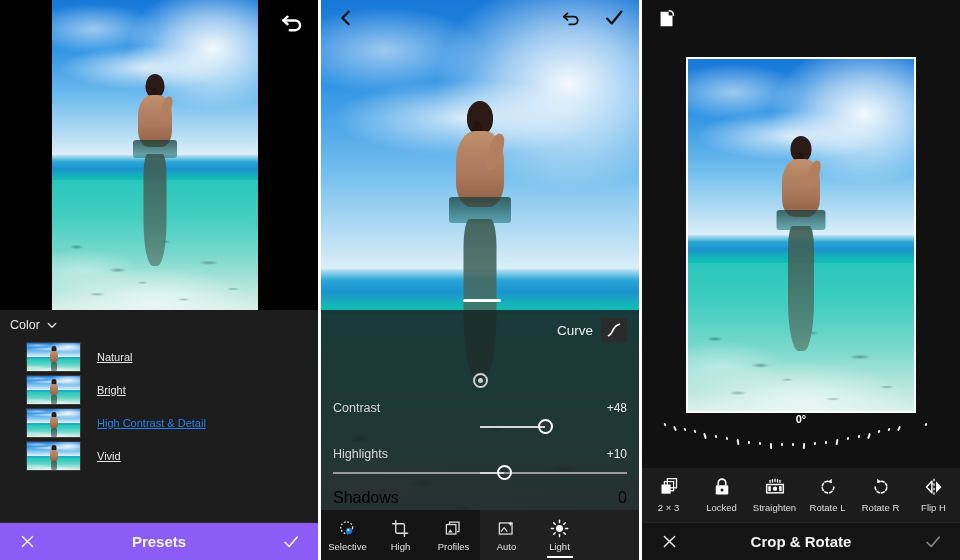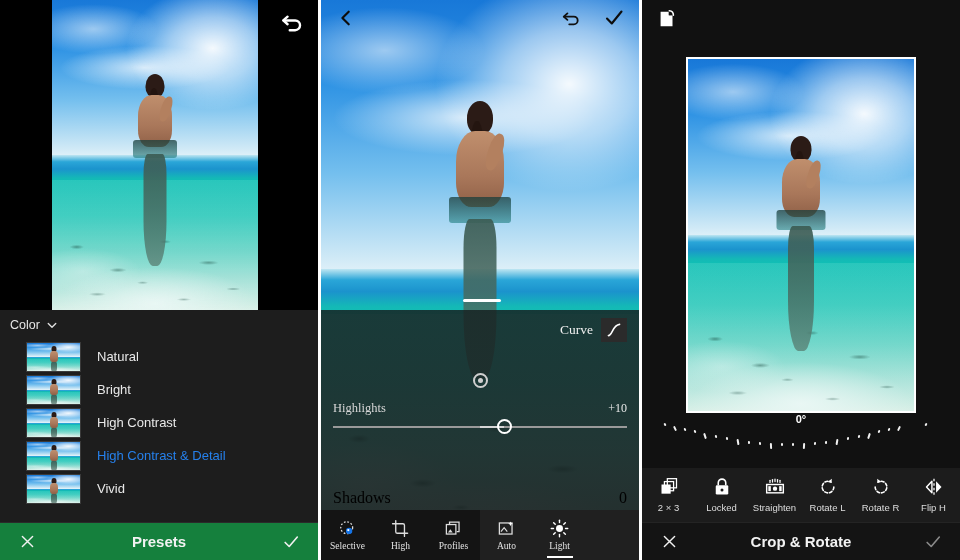--- a/index.html
+++ b/index.html
@@ -7,21 +7,21 @@
     width: 960px; height: 560px;
     background: #000;
     font-family: "Liberation Sans", sans-serif;
     overflow: hidden;
   }
   .stage { position: relative; width: 960px; height: 560px; display: flex; background:#ffffff; }
 
   .panel { position: relative; height: 560px; overflow: hidden; background: #000; }
   #panel-presets { width: 318px; }
   .gap { width: 3px; height: 560px; background: #ffffff; }
-  #panel-light { width: 318px; font-family: Liberation Serif, serif; }
+  #panel-light { width: 318px; }
   #panel-crop { width: 318px; }
 
   
   .photo { position: relative; overflow: hidden; background:#0b2d44; }
   .photo .sky {
     position: absolute; left:0; right:0; top:0; height: 52%;
     background:
       radial-gradient(ellipse 60% 55% at 78% 30%, rgba(255,255,255,0.95) 0%, rgba(255,255,255,0.55) 35%, rgba(255,255,255,0.0) 70%),
       radial-gradient(ellipse 45% 22% at 20% 18%, rgba(255,255,255,0.55) 0%, rgba(255,255,255,0) 70%),
       radial-gradient(ellipse 55% 18% at 45% 42%, rgba(255,255,255,0.75) 0%, rgba(255,255,255,0) 75%),
@@ -84,25 +84,25 @@
   #panel-presets .p1-undo { position:absolute; right:12px; top:8px; width:26px; height:26px; cursor:pointer; }
   .p1-body { position:absolute; left:0; top:310px; right:0; bottom:38px; background:#1d1d1d; }
   .section-head { display:flex; align-items:center; gap:6px; padding:8px 10px 6px 10px; }
   .section-head .lbl { color:#e6e6e6; font-size:12.5px; }
   .preset-list { padding: 2px 0 0 0; }
   .preset-row { display:flex; align-items:center; height:33px; padding-left:26px; cursor:pointer; }
   .preset-thumb {
     width:55px; height:30px; flex:none; position:relative; overflow:hidden;
     border:1px solid #3a3a3a; background:#0b2d44;
   }
-  .preset-name { margin-left:16px; font-size:13px; color:#e8e8e8; }
+  .preset-name { margin-left:16px; font-size:11px; color:#e8e8e8;text-decoration:underline; }
   .preset-row.active .preset-name { color:#2680eb; }
   .bottom-bar {
     position:absolute; left:0; right:0; bottom:0; height:38px;
-    background:#15803d; display:flex; align-items:center; justify-content:space-between;
+    background:#8b5cf6; display:flex; align-items:center; justify-content:space-between;
     padding:0 16px; border-top:1px solid #2a2a2a;
   }
   .bottom-bar .title { color:#f2f2f2; font-size:15px; font-weight:bold; }
   .icon-btn { width:22px; height:22px; display:flex; align-items:center; justify-content:center; cursor:pointer; }
 
   
   #panel-light .p2-photo { position:absolute; left:0; top:0; right:0; height:560px; }
   .p2-topbar { position:absolute; left:0; right:0; top:0; height:36px; display:flex; align-items:center; justify-content:space-between; padding:0 14px; z-index:5;}
   .p2-topright { display:flex; align-items:center; gap:20px; }
   .p2-handle { position:absolute; left:142px; top:299px; width:38px; height:3px; background:#fff; border-radius:2px; z-index:6; cursor:pointer;}
@@ -209,33 +209,20 @@
             <div class="water"></div>
             <div class="fig" style="top:14%;height:86%;width:14px;">
               <div class="head" style="top:0;width:5px;height:6px;"></div>
               <div class="torso" style="top:5px;width:8px;height:11px;"></div>
               <div class="legs" style="top:16px;width:6px;height:10px;"></div>
             </div>
           </div>
           <span class="preset-name">Bright</span>
         </div>
 
-        <div class="preset-row">
-          <div class="preset-thumb photo">
-            <div class="sky"></div>
-            <div class="sea"></div>
-            <div class="water"></div>
-            <div class="fig" style="top:14%;height:86%;width:14px;">
-              <div class="head" style="top:0;width:5px;height:6px;"></div>
-              <div class="torso" style="top:5px;width:8px;height:11px;"></div>
-              <div class="legs" style="top:16px;width:6px;height:10px;"></div>
-            </div>
-          </div>
-          <span class="preset-name">High Contrast</span>
-        </div>
 
         <div class="preset-row active">
           <div class="preset-thumb photo">
             <div class="sky"></div>
             <div class="sea"></div>
             <div class="water"></div>
             <div class="fig" style="top:14%;height:86%;width:14px;">
               <div class="head" style="top:0;width:5px;height:6px;"></div>
               <div class="torso" style="top:5px;width:8px;height:11px;"></div>
               <div class="legs" style="top:16px;width:6px;height:10px;"></div>
@@ -328,20 +315,30 @@
           </svg>
         </div>
       </div>
 
       <div class="sl">
         <div class="track">
           <div class="thumb dotted" style="left:calc(50% - 7px);"></div>
         </div>
       </div>
 
+      <div class="sl">
+        <div class="rowtop">
+          <span class="nm">Contrast</span>
+          <span class="vl">+48</span>
+        </div>
+        <div class="track">
+          <div class="fill" style="left:50%;width:22%;"></div>
+          <div class="thumb" style="left:calc(72% - 7px);"></div>
+        </div>
+      </div>
 
       <div class="sl">
         <div class="rowtop">
           <span class="nm">Highlights</span>
           <span class="vl">+10</span>
         </div>
         <div class="track">
           <div class="fill" style="left:0;width:100%;background:#9a9a9a;"></div>
           <div class="fill" style="left:50%;width:8%;"></div>
           <div class="thumb" style="left:calc(58% - 7px);"></div>

